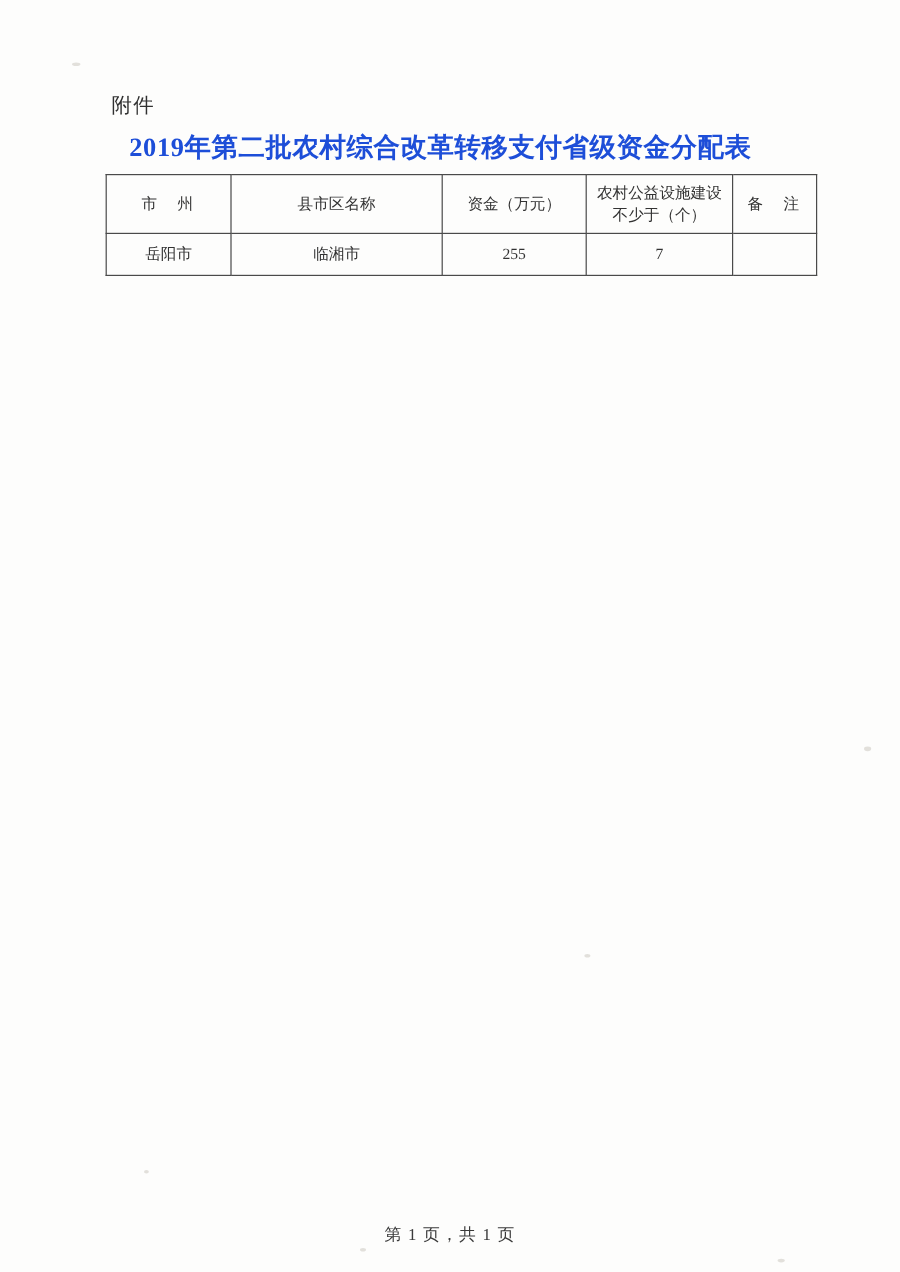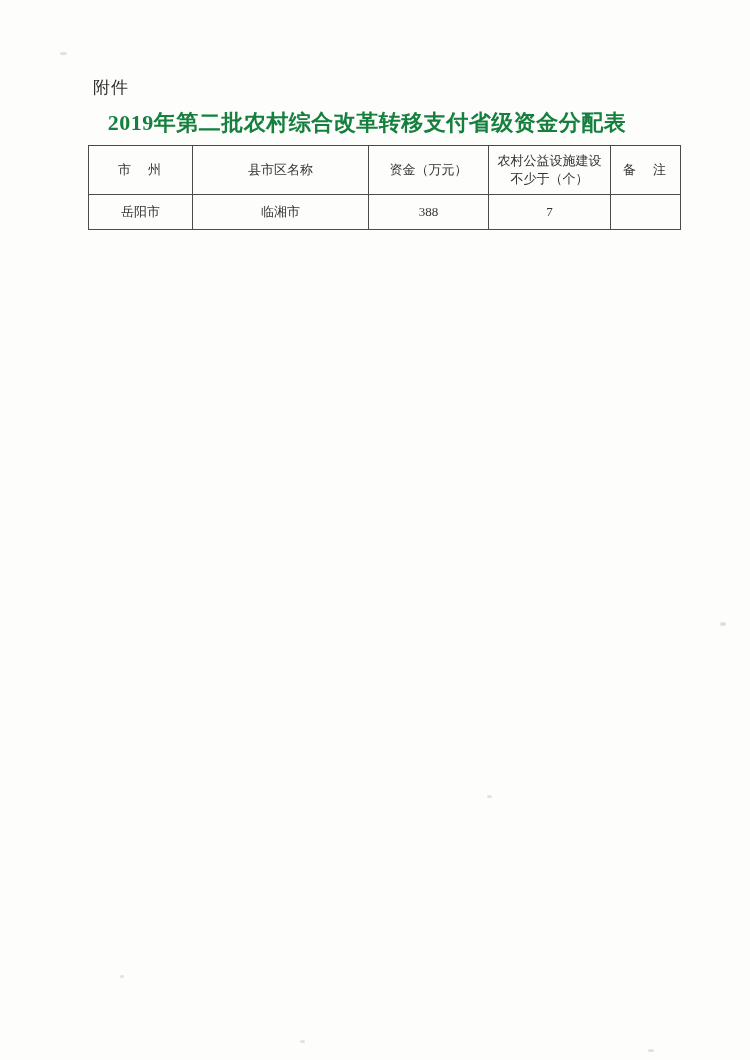--- a/index.html
+++ b/index.html
@@ -39,21 +39,21 @@
   }
   .doc-title {
     position: absolute;
     left: 0;
     right: 16px;
     top: 108px;
     text-align: center;
     font-size: 22px;
     font-weight: bold;
     letter-spacing: 0.5px;
-    color: #15803d;
+    color: #1d4ed8;
     font-family: "Liberation Serif", "DejaVu Serif", serif;
   }
   .table-wrap {
     position: absolute;
     left: 88px;
     top: 145px;
     width: 592px;
   }
   table.alloc {
     border-collapse: collapse;
@@ -130,22 +130,23 @@
             <span class="two-line">农村公益设施建设</span>
             <span class="two-line">不少于（个）</span>
           </th>
           <th class="sp-mid">备　注</th>
         </tr>
       </thead>
       <tbody>
         <tr>
           <td>岳阳市</td>
           <td>临湘市</td>
-          <td>388</td>
+          <td>255</td>
           <td>7</td>
           <td></td>
         </tr>
       </tbody>
     </table>
   </div>
 
+  <div class="footer">第 1 页，共 1 页</div>
 
 </div>
 
 </body></html>

